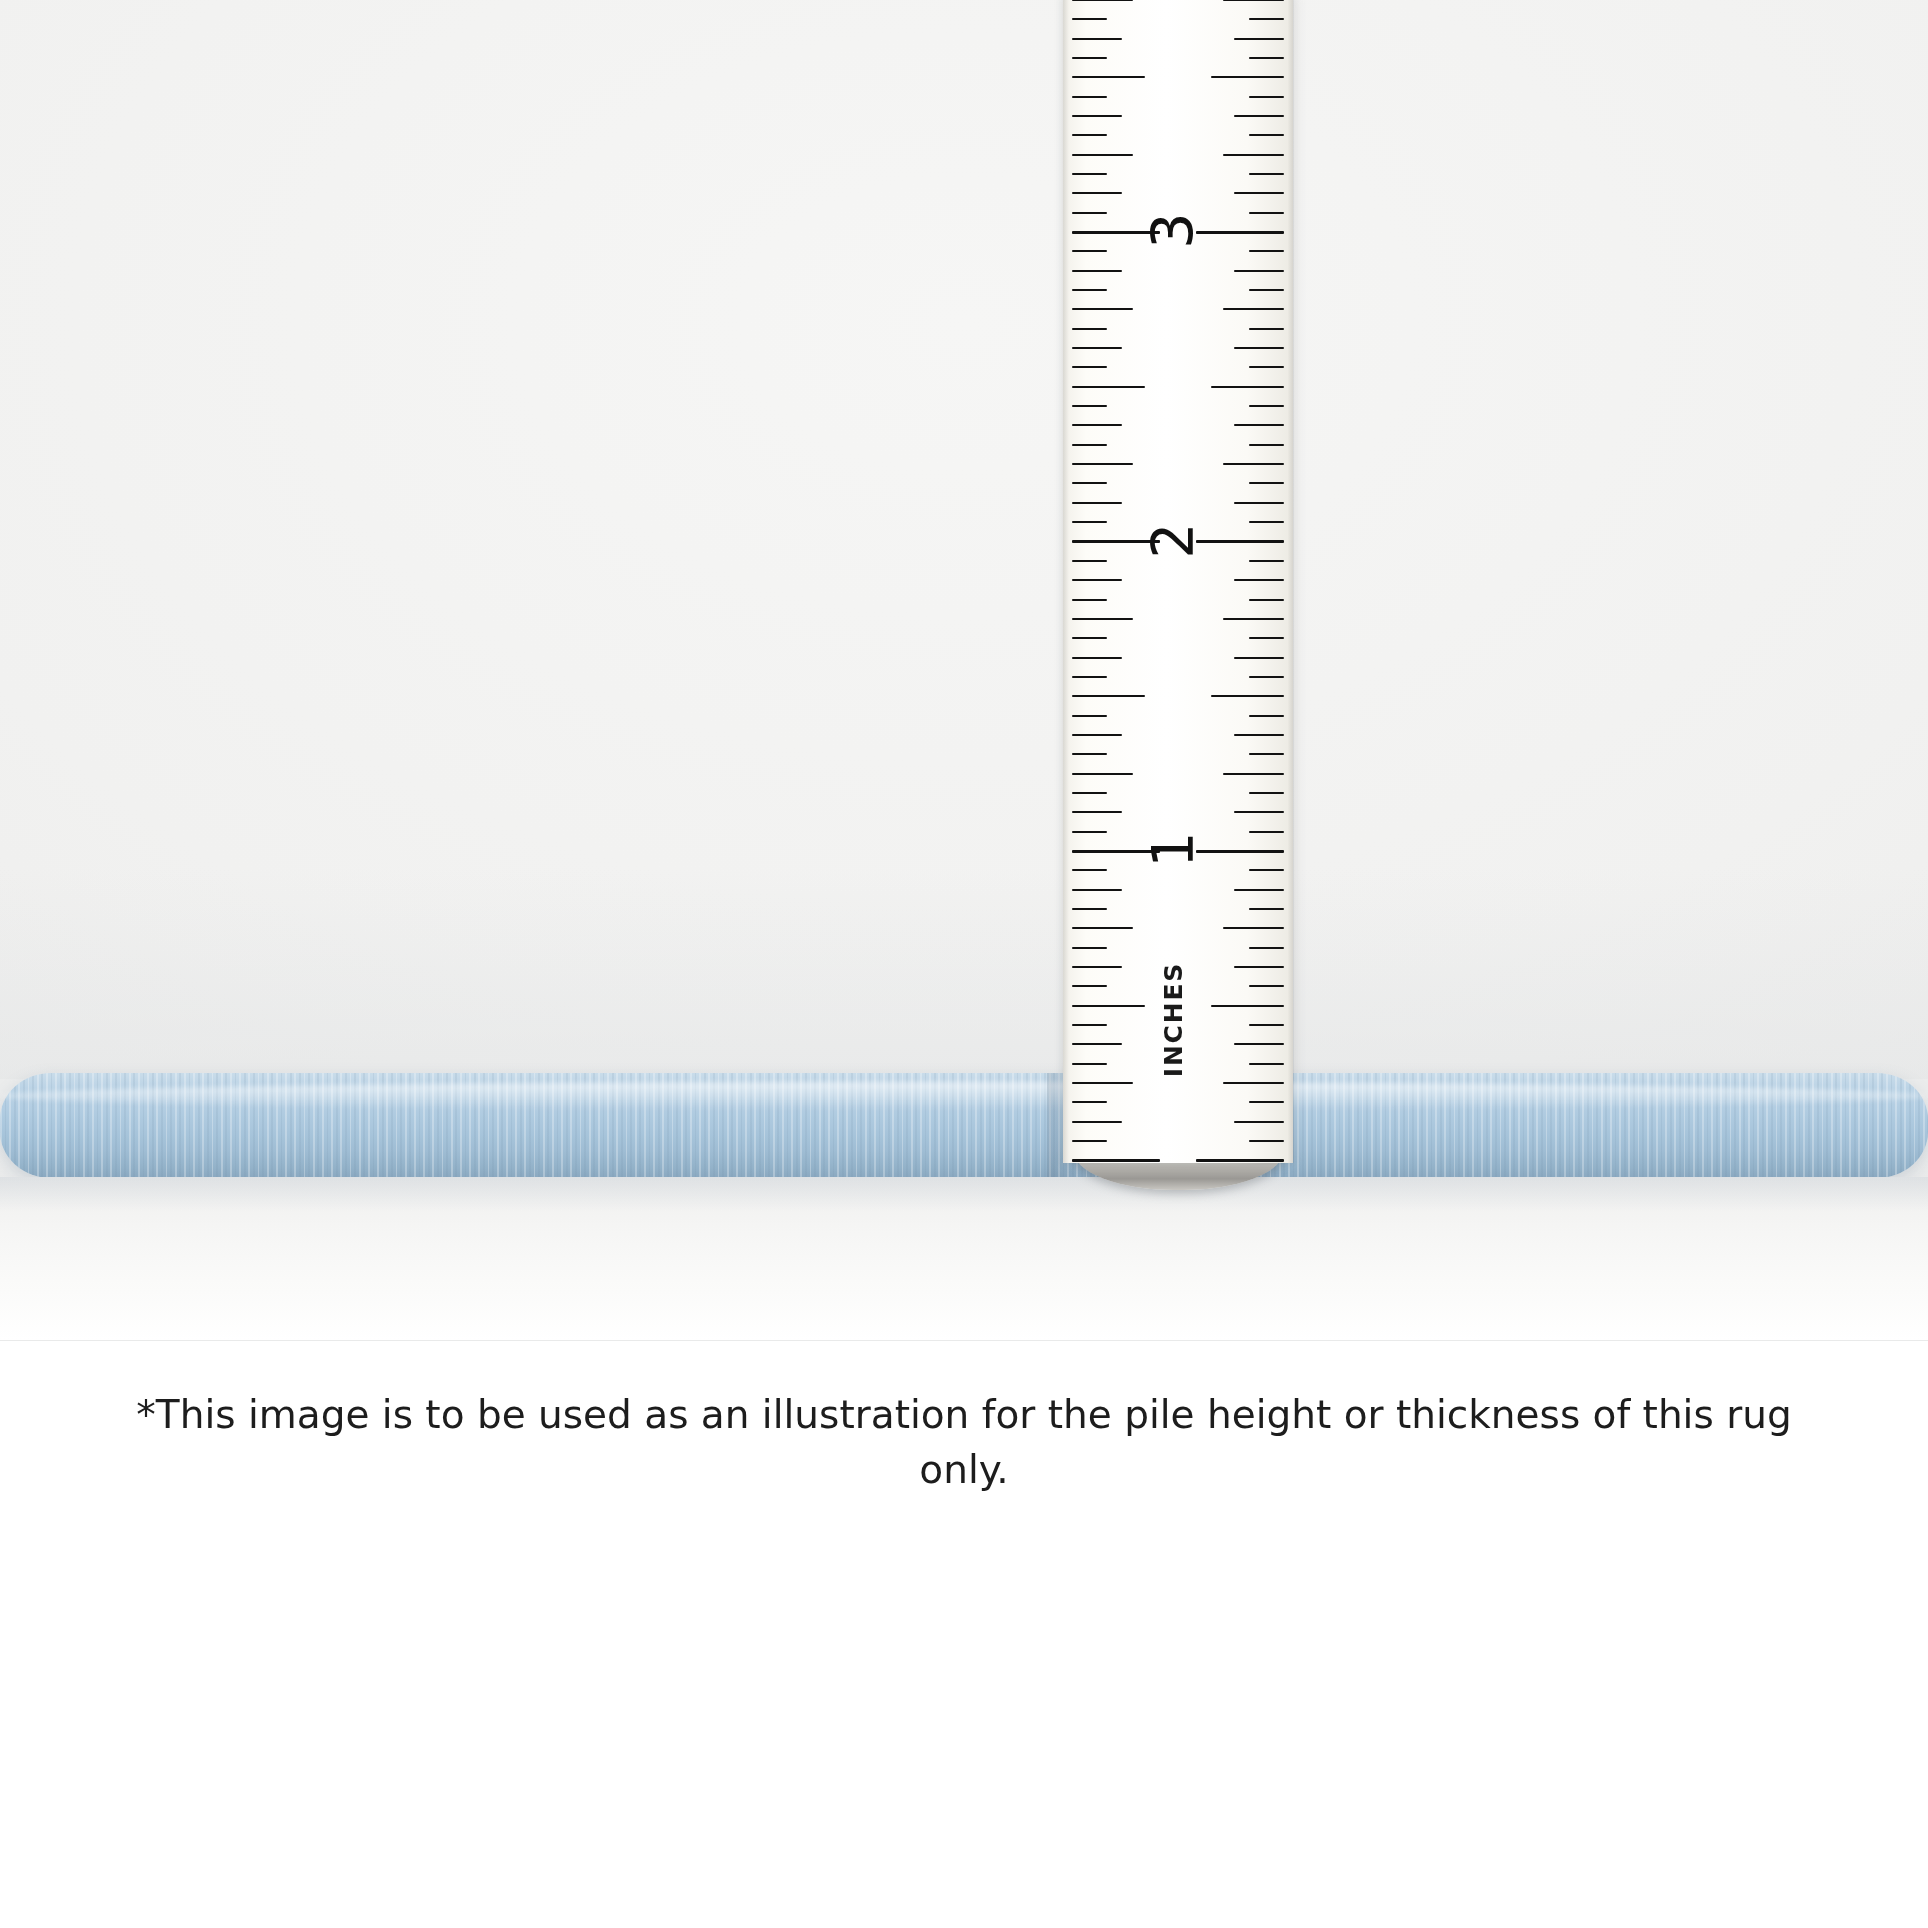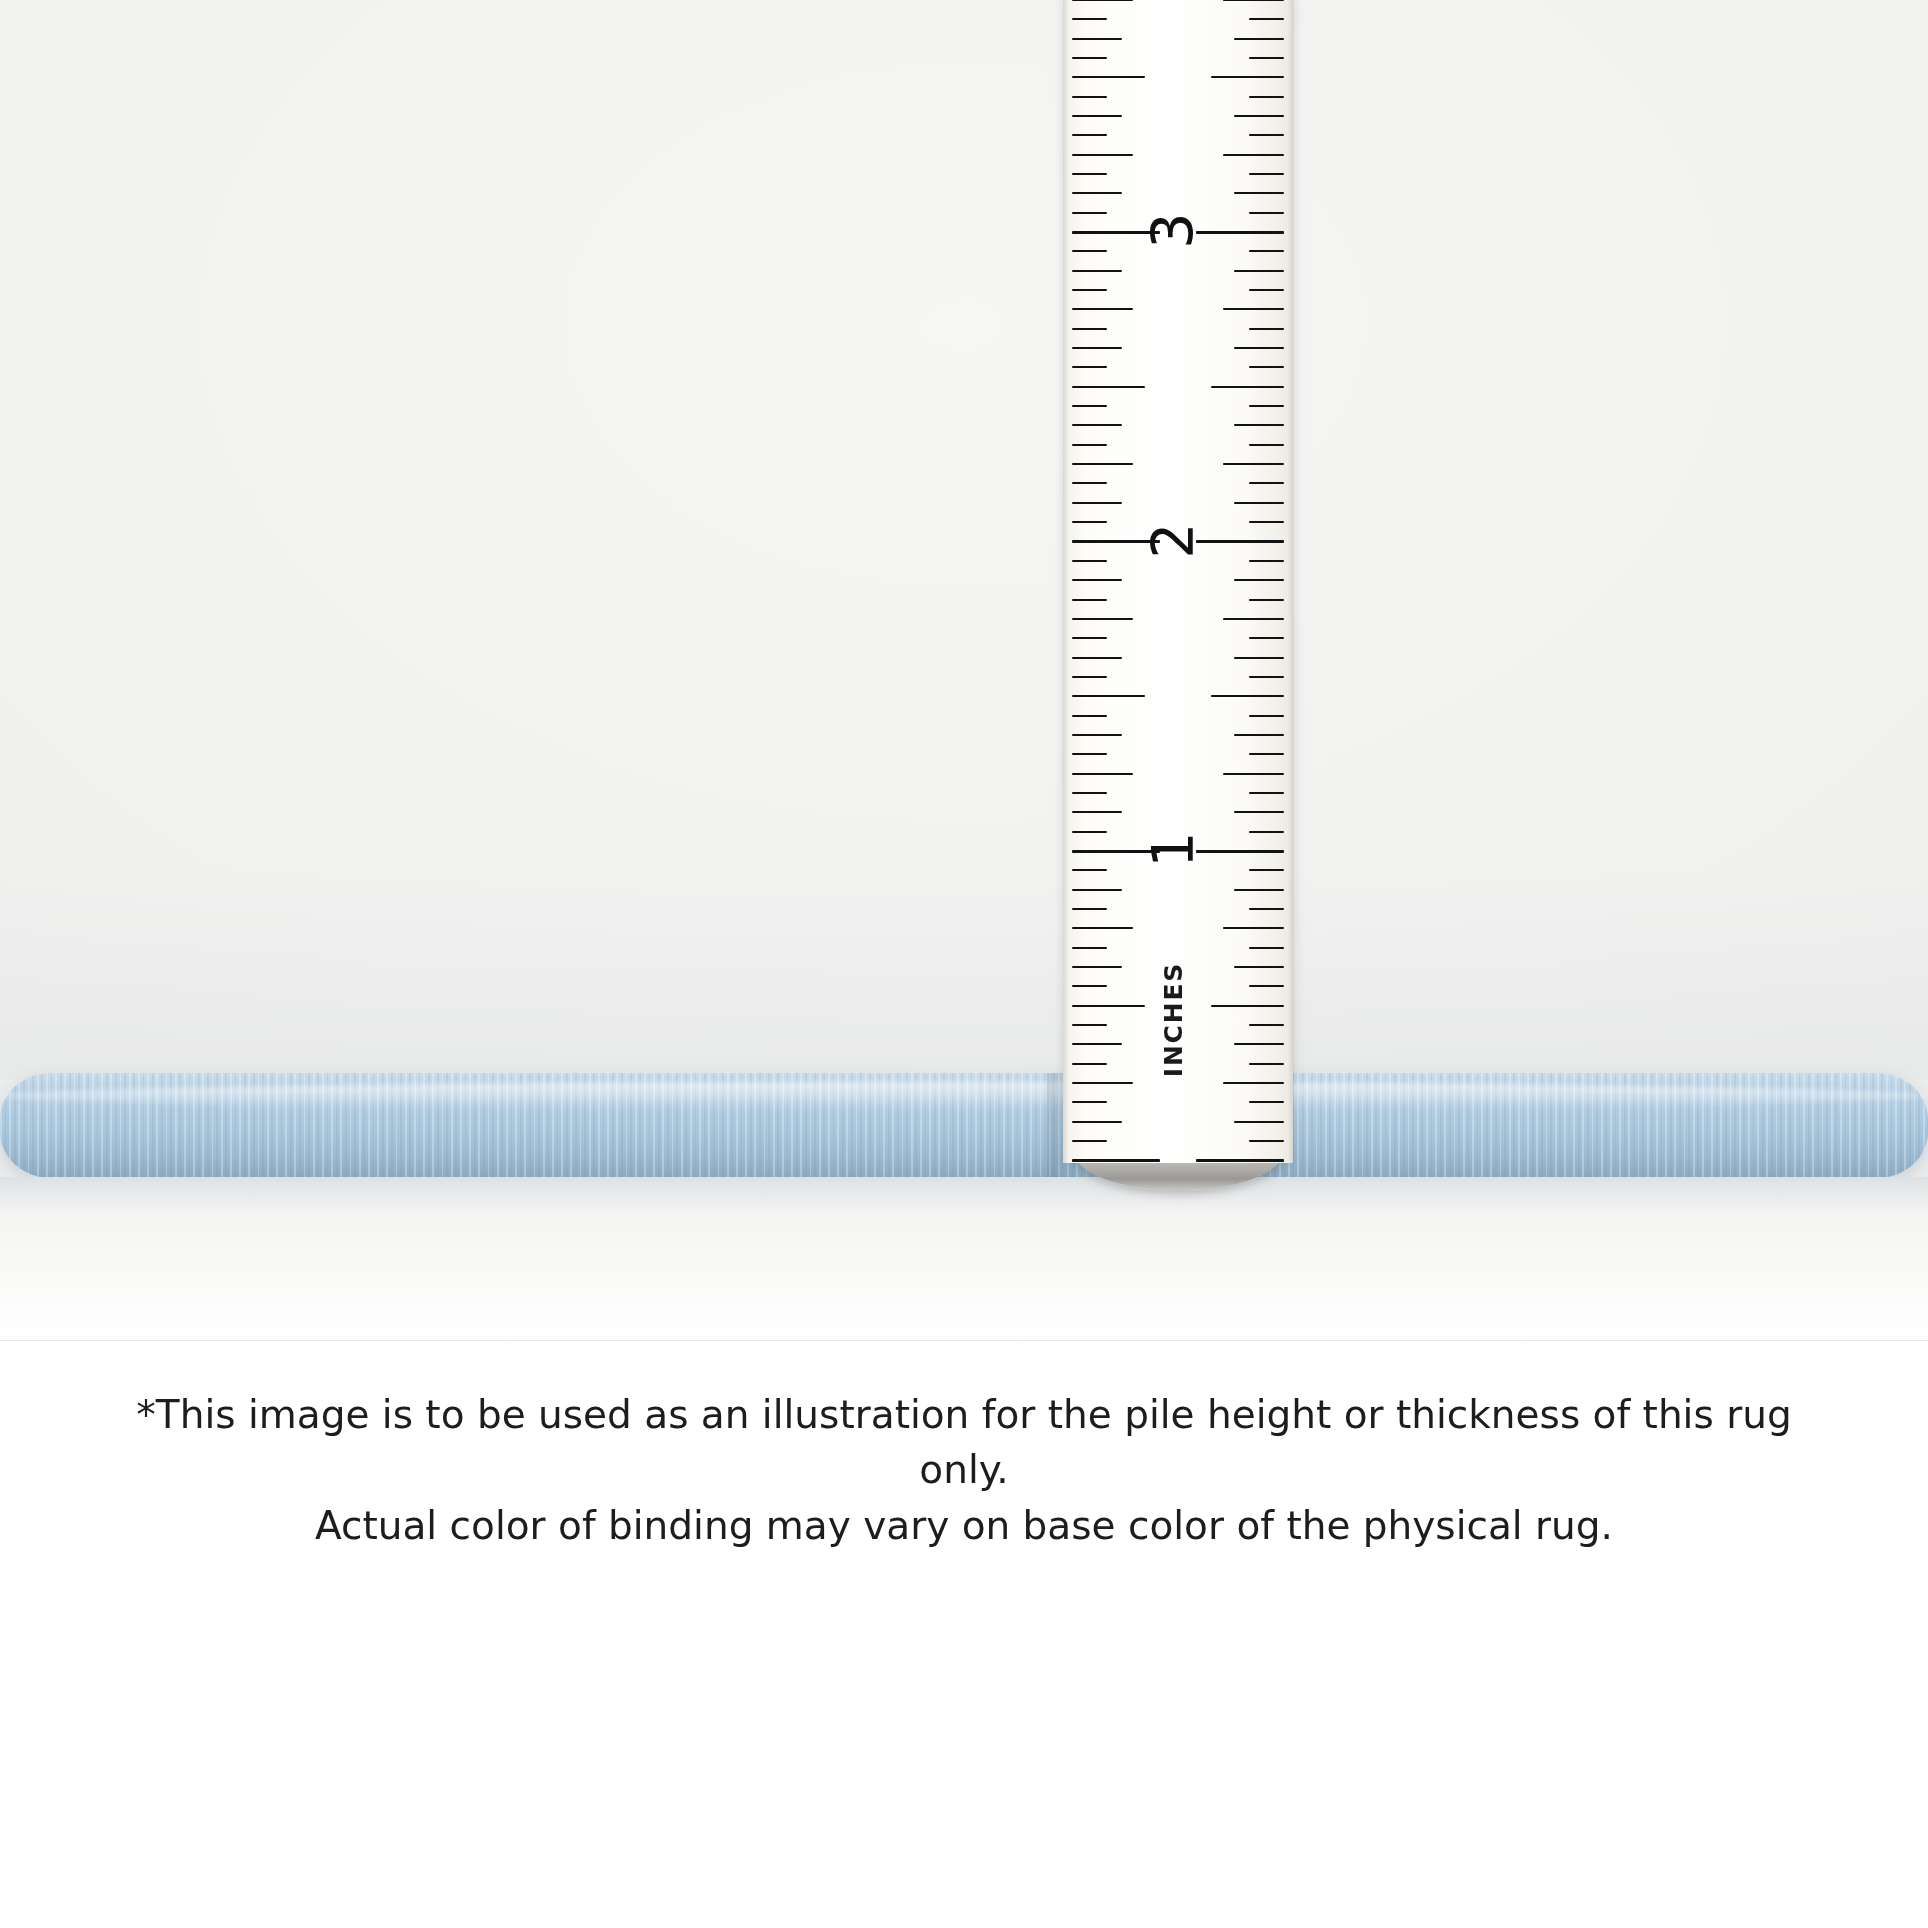--- a/index.html
+++ b/index.html
@@ -381,17 +381,16 @@
       <div class="ruler-num" id="num2" style="top: 509px; left: 72px; width: 77px; height: 73px; line-height: 73px; text-align: center;">2</div>
       <div class="ruler-num" id="num3" style="top: 199px; left: 72px; width: 77px; height: 73px; line-height: 73px; text-align: center;">3</div>
 
       <div class="unit-label" id="unitlab" style="top: 1008px; left: 37px; width: 147px; height: 33px; line-height: 33px; text-align: center;">INCHES</div>
     </div>
 
   </div>
 
   <div class="caption">
     <span class="line">*This image is to be used as an illustration for the pile height or thickness of this rug only.</span>
-    <span class="line">Actual color of binding may vary on base color of the physical rug.</span>
   </div>
 
 </div>
 
 
 </body></html>

